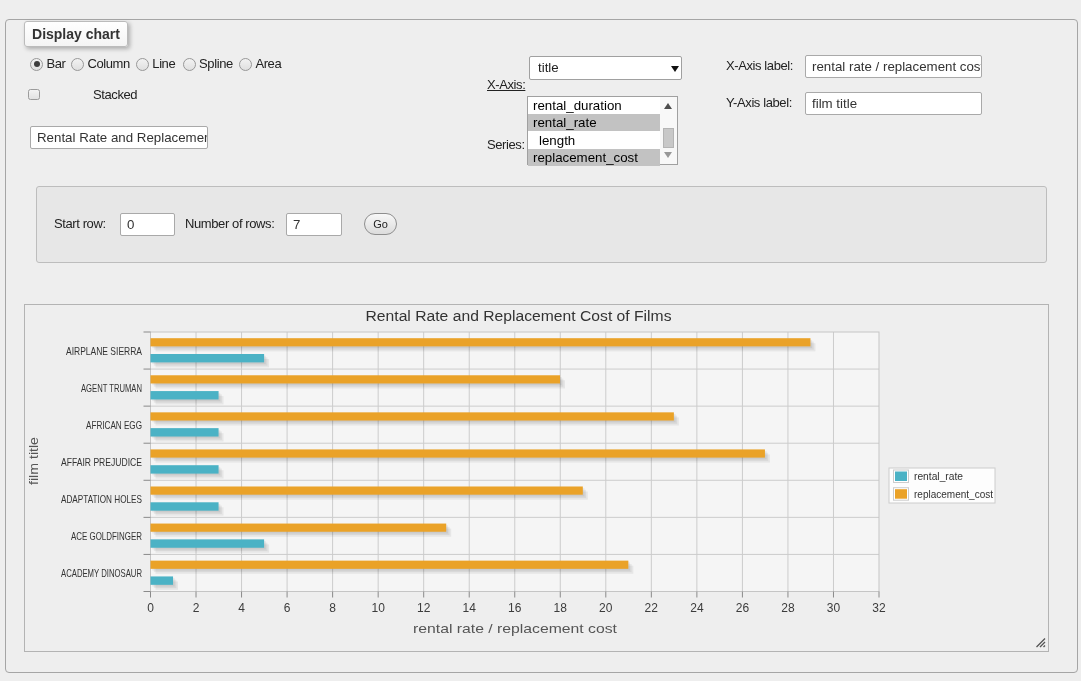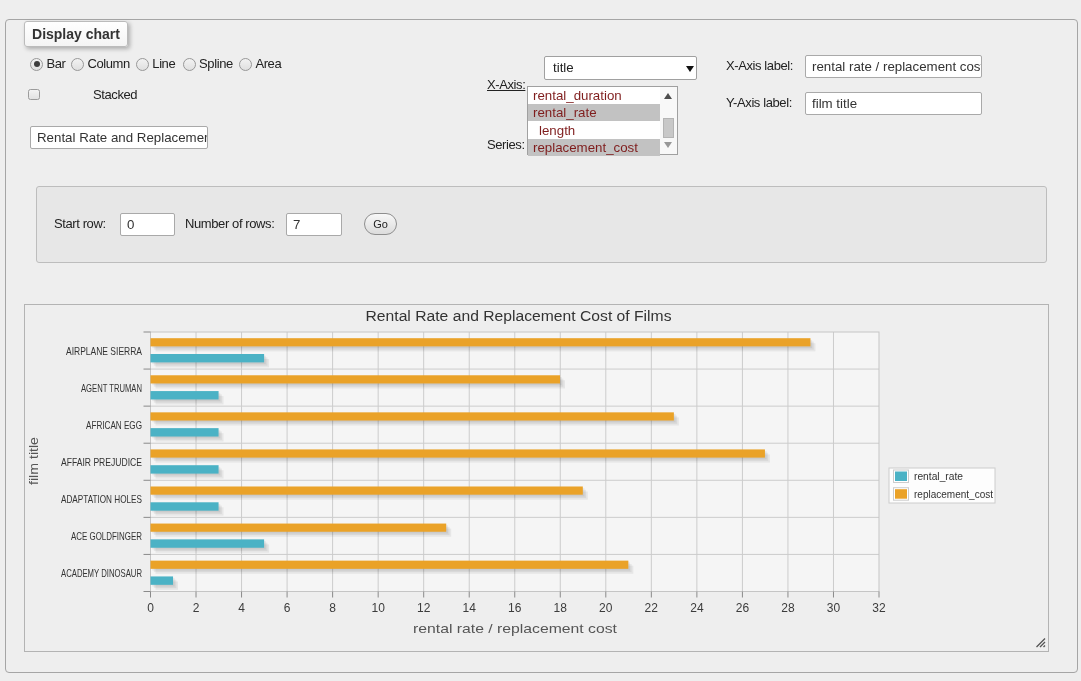--- a/index.html
+++ b/index.html
@@ -33,25 +33,25 @@
   <span class="lbl" style="left:199.1px;top:57px;">Spline</span>
   <span class="abs" style="left:239px;top:57.9px;width:13px;height:13px;border:1px solid #989898;border-radius:50%;background:linear-gradient(#f2f2f2,#e0e0e0);"></span>
   <span class="lbl" style="left:255.4px;top:57px;">Area</span>
 
   <span class="abs" style="left:28px;top:88.5px;width:12px;height:11.5px;border:1px solid #9b9b9b;border-radius:2.5px;background:linear-gradient(#f3f3f3,#e2e2e2);"></span>
   <span class="lbl" style="left:45px;top:88.4px;margin-left:48px;">Stacked</span>
 
   <div class="inp" style="left:30px;top:126px;width:178px;height:23px;">Rental Rate and Replacement Cost of Films</div>
 
   <span class="lbl" style="left:487px;top:78px;text-decoration:underline;">X-Axis:</span>
-  <div class="abs" style="left:529px;top:56px;width:153px;height:24px;background:#fff;border:1px solid #a0a0a0;border-radius:2px;font-size:13.3px;color:#222;line-height:22px;padding-left:8px;margin-left:15px;">title
+  <div class="abs" style="left:529px;top:56px;width:153px;height:24px;background:#fff;border:1px solid #a0a0a0;border-radius:2px;font-size:13.3px;color:#222;line-height:22px;padding-left:8px;">title
     <span style="position:absolute;right:2.5px;top:9px;width:0;height:0;border-left:4.5px solid transparent;border-right:4.5px solid transparent;border-top:6px solid #111;"></span>
   </div>
 
-  <div class="abs" style="left:527px;top:86px;width:151px;height:69px;background:#fff;border:1px solid #a0a0a0;font-size:13.3px;color:#7f1d1d;">
+  <div class="abs" style="left:527px;top:96px;width:151px;height:69px;background:#fff;border:1px solid #a0a0a0;font-size:13.3px;color:#000000;">
     <div style="position:absolute;left:0;top:0;width:132px;height:17.2px;line-height:17.2px;padding-left:5px;">rental_duration</div>
     <div style="position:absolute;left:0;top:17.2px;width:132px;height:17.3px;line-height:17.3px;padding-left:5px;background:#c2c2c2;">rental_rate</div>
     <div style="position:absolute;left:0;top:34.5px;width:132px;height:17.2px;line-height:17.2px;padding-left:11px;">length</div>
     <div style="position:absolute;left:0;top:51.7px;width:132px;height:17.3px;line-height:17.3px;padding-left:5px;background:#c2c2c2;">replacement_cost</div>
 
     <div style="position:absolute;right:0;top:0;width:17px;height:67px;background:#f8f8f8;">
       <span style="position:absolute;left:4px;top:6px;width:0;height:0;border-left:4.5px solid transparent;border-right:4.5px solid transparent;border-bottom:6px solid #4d4d4d;"></span>
       <span style="position:absolute;left:2.5px;top:31px;width:11px;height:20px;background:#c8c8c8;border:1px solid #b4b4b4;"></span>
       <span style="position:absolute;left:4px;top:55px;width:0;height:0;border-left:4.5px solid transparent;border-right:4.5px solid transparent;border-top:6px solid #989898;"></span>
     </div>

